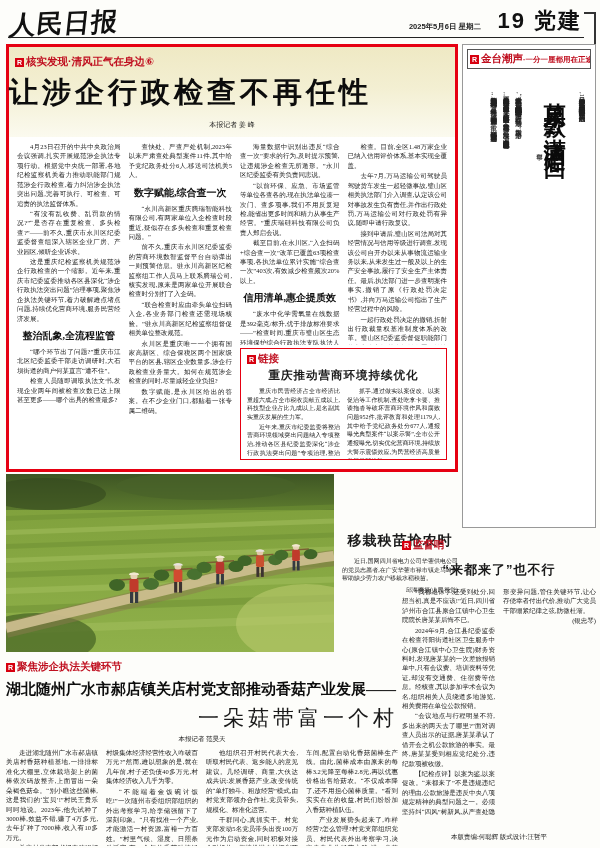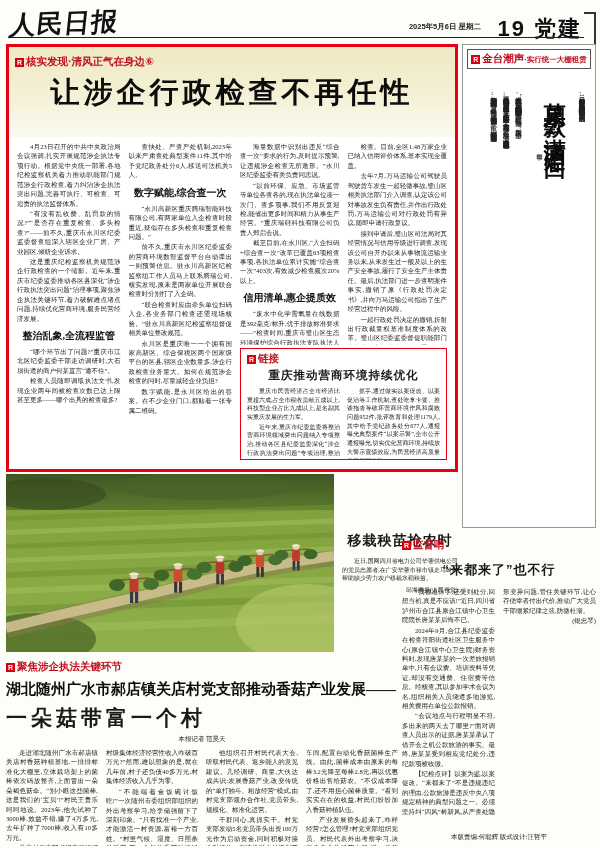--- a/index.html
+++ b/index.html
@@ -1,34 +1,34 @@
 <!DOCTYPE html>
 <html><head>
 <meta charset="utf-8">
 <style>
   html,body{margin:0;padding:0;}
   body{width:600px;height:848px;background:#f4f2ee;font-family:"Liberation Serif","DejaVu Serif",serif;color:#1a1a1a;}
   #page{position:relative;width:600px;height:848px;background:#fdfdfa;overflow:hidden;}
   
   .masthead{position:absolute;left:10px;top:6px;font-family:"DejaVu Serif",serif;font-weight:900;font-size:26px;transform:skewX(-8deg) rotate(-2deg);letter-spacing:1px;color:#111;}
   .header-date{position:absolute;right:119px;top:22px;font-size:7.5px;color:#222;font-family:"Liberation Sans",sans-serif;font-weight:bold;}
-  .header-page{position:absolute;right:18px;top:14px;font-size:22px;font-weight:900;font-family:"Liberation Sans","DejaVu Sans",sans-serif;letter-spacing:2px;color:#111;}
+  .header-page{position:absolute;right:18px;top:6px;font-size:22px;font-weight:900;font-family:"Liberation Sans","DejaVu Sans",sans-serif;letter-spacing:2px;color:#111;}
   .corner-bracket{position:absolute;right:4px;top:12px;width:10px;height:48px;border-top:2px solid #333;border-right:2px solid #333;}
   .header-rule{position:absolute;left:8px;right:16px;top:37px;border-top:1.5px solid #222;}
   
   .plogo{display:inline-block;width:9px;height:9px;background:#d7000f;color:#fff;font:bold 7px/9px "Liberation Sans",sans-serif;text-align:center;margin-right:2px;vertical-align:0px;}
   .kicker{font-family:"Liberation Sans","DejaVu Sans",sans-serif;font-weight:bold;color:#c01020;font-size:10.5px;}
   p{margin:0 0 1px 0;font-size:6.5px;line-height:1.45;text-align:justify;text-indent:2em;color:#222;}
   .sub-head{font-family:Liberation Serif, serif;font-size:10px;font-weight:bold;text-align:center;text-indent:0;margin:7px 0 5px;color:#111;line-height:1.2;}
   .sig{text-align:right;text-indent:0;}
   
   .main-box{position:absolute;left:6px;top:44px;width:452px;height:428px;border:3.5px solid #e60012;background:#fff;box-sizing:border-box;}
   .main-header{height:90px;background:linear-gradient(180deg,#efe9c4 0%,#f3efd2 45%,#fbfaef 100%);}
   .main-kicker{padding:4px 0 0 6px;}
-  .main-headline{margin-top:4px;text-align:center;font-family:"Liberation Sans","DejaVu Sans",sans-serif;font-size:29px;font-weight:900;letter-spacing:4px;color:#0c0c0c;}
+  .main-headline{margin-top:4px;font-family:"Liberation Sans","DejaVu Sans",sans-serif;font-size:29px;font-weight:900;letter-spacing:4px;color:#0c0c0c;}
   .main-byline{margin-top:7px;text-align:center;font-size:7px;color:#222;}
   .main-body{display:flex;gap:8px;height:331px;box-sizing:border-box;padding:5px 8px 8px;}
   .col{flex:1 1 0;overflow:hidden;}
   .right-half{flex:2 2 0;display:flex;flex-direction:column;min-width:0;}
   .right-cols{display:flex;gap:8px;flex:1 1 auto;overflow:hidden;}
   .link-box{flex:0 0 auto;height:112px;border:1.5px solid #e60012;box-sizing:border-box;padding:3px 6px;overflow:hidden;margin-top:3px;}
   .link-kicker{font-size:9px;}
   .link-title{text-align:center;font-size:11.5px;font-weight:bold;margin:2px 0 4px;letter-spacing:1px;}
   .link-cols{display:flex;gap:7px;}
   .link-cols>div{flex:1 1 0;overflow:hidden;}
@@ -50,41 +50,42 @@
   .caption-text{font-size:6px;}
   .caption-credit{font-size:6px;text-align:right;text-indent:0;margin-top:3px;}
   
   .watch{position:absolute;left:402px;top:534px;width:194px;height:296px;overflow:hidden;}
   .watch-headline{font-family:"Liberation Sans","DejaVu Sans",sans-serif;font-size:13px;font-weight:900;text-align:center;letter-spacing:1px;margin:9px 0 8px;}
   .watch-cols{column-count:2;column-gap:8px;height:232px;overflow:hidden;column-fill:auto;}
   .page-footer{position:absolute;left:402px;top:833px;width:194px;text-align:center;font-size:6.5px;color:#222;}
   
   .village{position:absolute;left:6px;top:656px;width:392px;height:190px;overflow:hidden;}
   .village-shoulder{font-size:15px;font-weight:bold;margin-top:6px;color:#0d0d0d;}
-  .village-headline{font-family:"Liberation Sans","DejaVu Sans",sans-serif;font-size:21px;font-weight:700;text-align:left;letter-spacing:4px;margin:5px 0 3px;}
+  .village-headline{font-family:"Liberation Sans","DejaVu Sans",sans-serif;font-size:21px;font-weight:400;text-align:right;letter-spacing:4px;margin:5px 0 3px;}
   .village-byline{text-align:center;font-size:6.5px;margin-bottom:4px;}
   .village-cols{column-count:4;column-gap:8px;height:116px;overflow:hidden;column-fill:auto;}
 </style>
 </head>
 <body>
 
 <div id="page">
 
   <div class="masthead">人民日报</div>
   <div class="header-date">2025年5月6日  星期二</div>
   <div class="header-page">19 党建</div>
   <div class="corner-bracket"></div>
   <div class="header-rule"></div>
 
   <div class="main-box">
     <div class="main-header">
       <div class="main-kicker">
         <span class="plogo">R</span><span class="kicker">核实发现</span><span class="kicker series">·清风正气在身边⑥</span>
       </div>
       <div class="main-headline">让涉企行政检查不再任性</div>
+      <div class="main-byline">本报记者  姜 峰</div>
     </div>
     <div class="main-body">
       <div class="col">
           <p>4月23日召开的中共中央政治局会议强调,扎实开展规范涉企执法专项行动。根据党中央统一部署,各地纪检监察机关着力推动职能部门规范涉企行政检查,着力纠治涉企执法突出问题,完善可执行、可检查、可追责的执法监督体系。</p>
           <p>“有没有乱收费、乱罚款的情况?”“是否存在重复检查、多头检查?”——前不久,重庆市永川区纪委监委督查组深入辖区企业厂房、产业园区,倾听企业诉求。</p>
           <p>这是重庆纪检监察机关规范涉企行政检查的一个缩影。近年来,重庆市纪委监委推动各区县深化“涉企行政执法突出问题”治理事项,聚焦涉企执法关键环节,着力破解难点堵点问题,持续优化营商环境,服务民营经济发展。</p>
           <p class="sub-head">整治乱象,全流程监管</p>
           <p>“哪个环节出了问题?”重庆市江北区纪委监委干部走访调研时,大石坝街道的商户何某直言“遭不住”。</p>
           <p>检查人员随即调取执法文书,发现企业两年间被检查次数已达上限甚至更多——哪个出具的检查最多?</p>
         </div>
@@ -127,21 +128,21 @@
                 <p>抓手,通过做实以案促改、以案促治等工作机制,查处吃拿卡要、推诿拖沓等破坏营商环境作风和腐败问题952件,批评教育和处理1179人,其中给予党纪政务处分677人,通报曝光典型案件“以案示警”,全市公开通报曝光,切实优化营商环境,持续放大警示震慑效应,为民营经济高质量发展保驾护航。</p>
               </div>
           </div>
         </div>
       </div>
     </div>
   </div>
 
   <div class="right-panel">
     <div class="rp-kicker">
-      <span class="plogo">R</span><span class="kicker">金台潮声</span><span class="kicker series">·实行统一大棚租赁</span>
+      <span class="plogo">R</span><span class="kicker">金台潮声</span><span class="kicker series">·一分一厘都用在正途</span>
     </div>
     <div class="v-content">
       <div>
           <p>日前,中央纪委国家监委公开通报10起违反中央八项规定精神典型问题,其中包括以考察学习为名组织的公款旅游等问题,这释放出对公款旅游露头就打、一严到底的强烈信号。</p>
         </div>
       <div class="v-title-wrap">
         <div class="v-title">莫用公款“潇洒走一回”</div>
         <div class="v-author">何聪宇</div>
       </div>
       <div>

